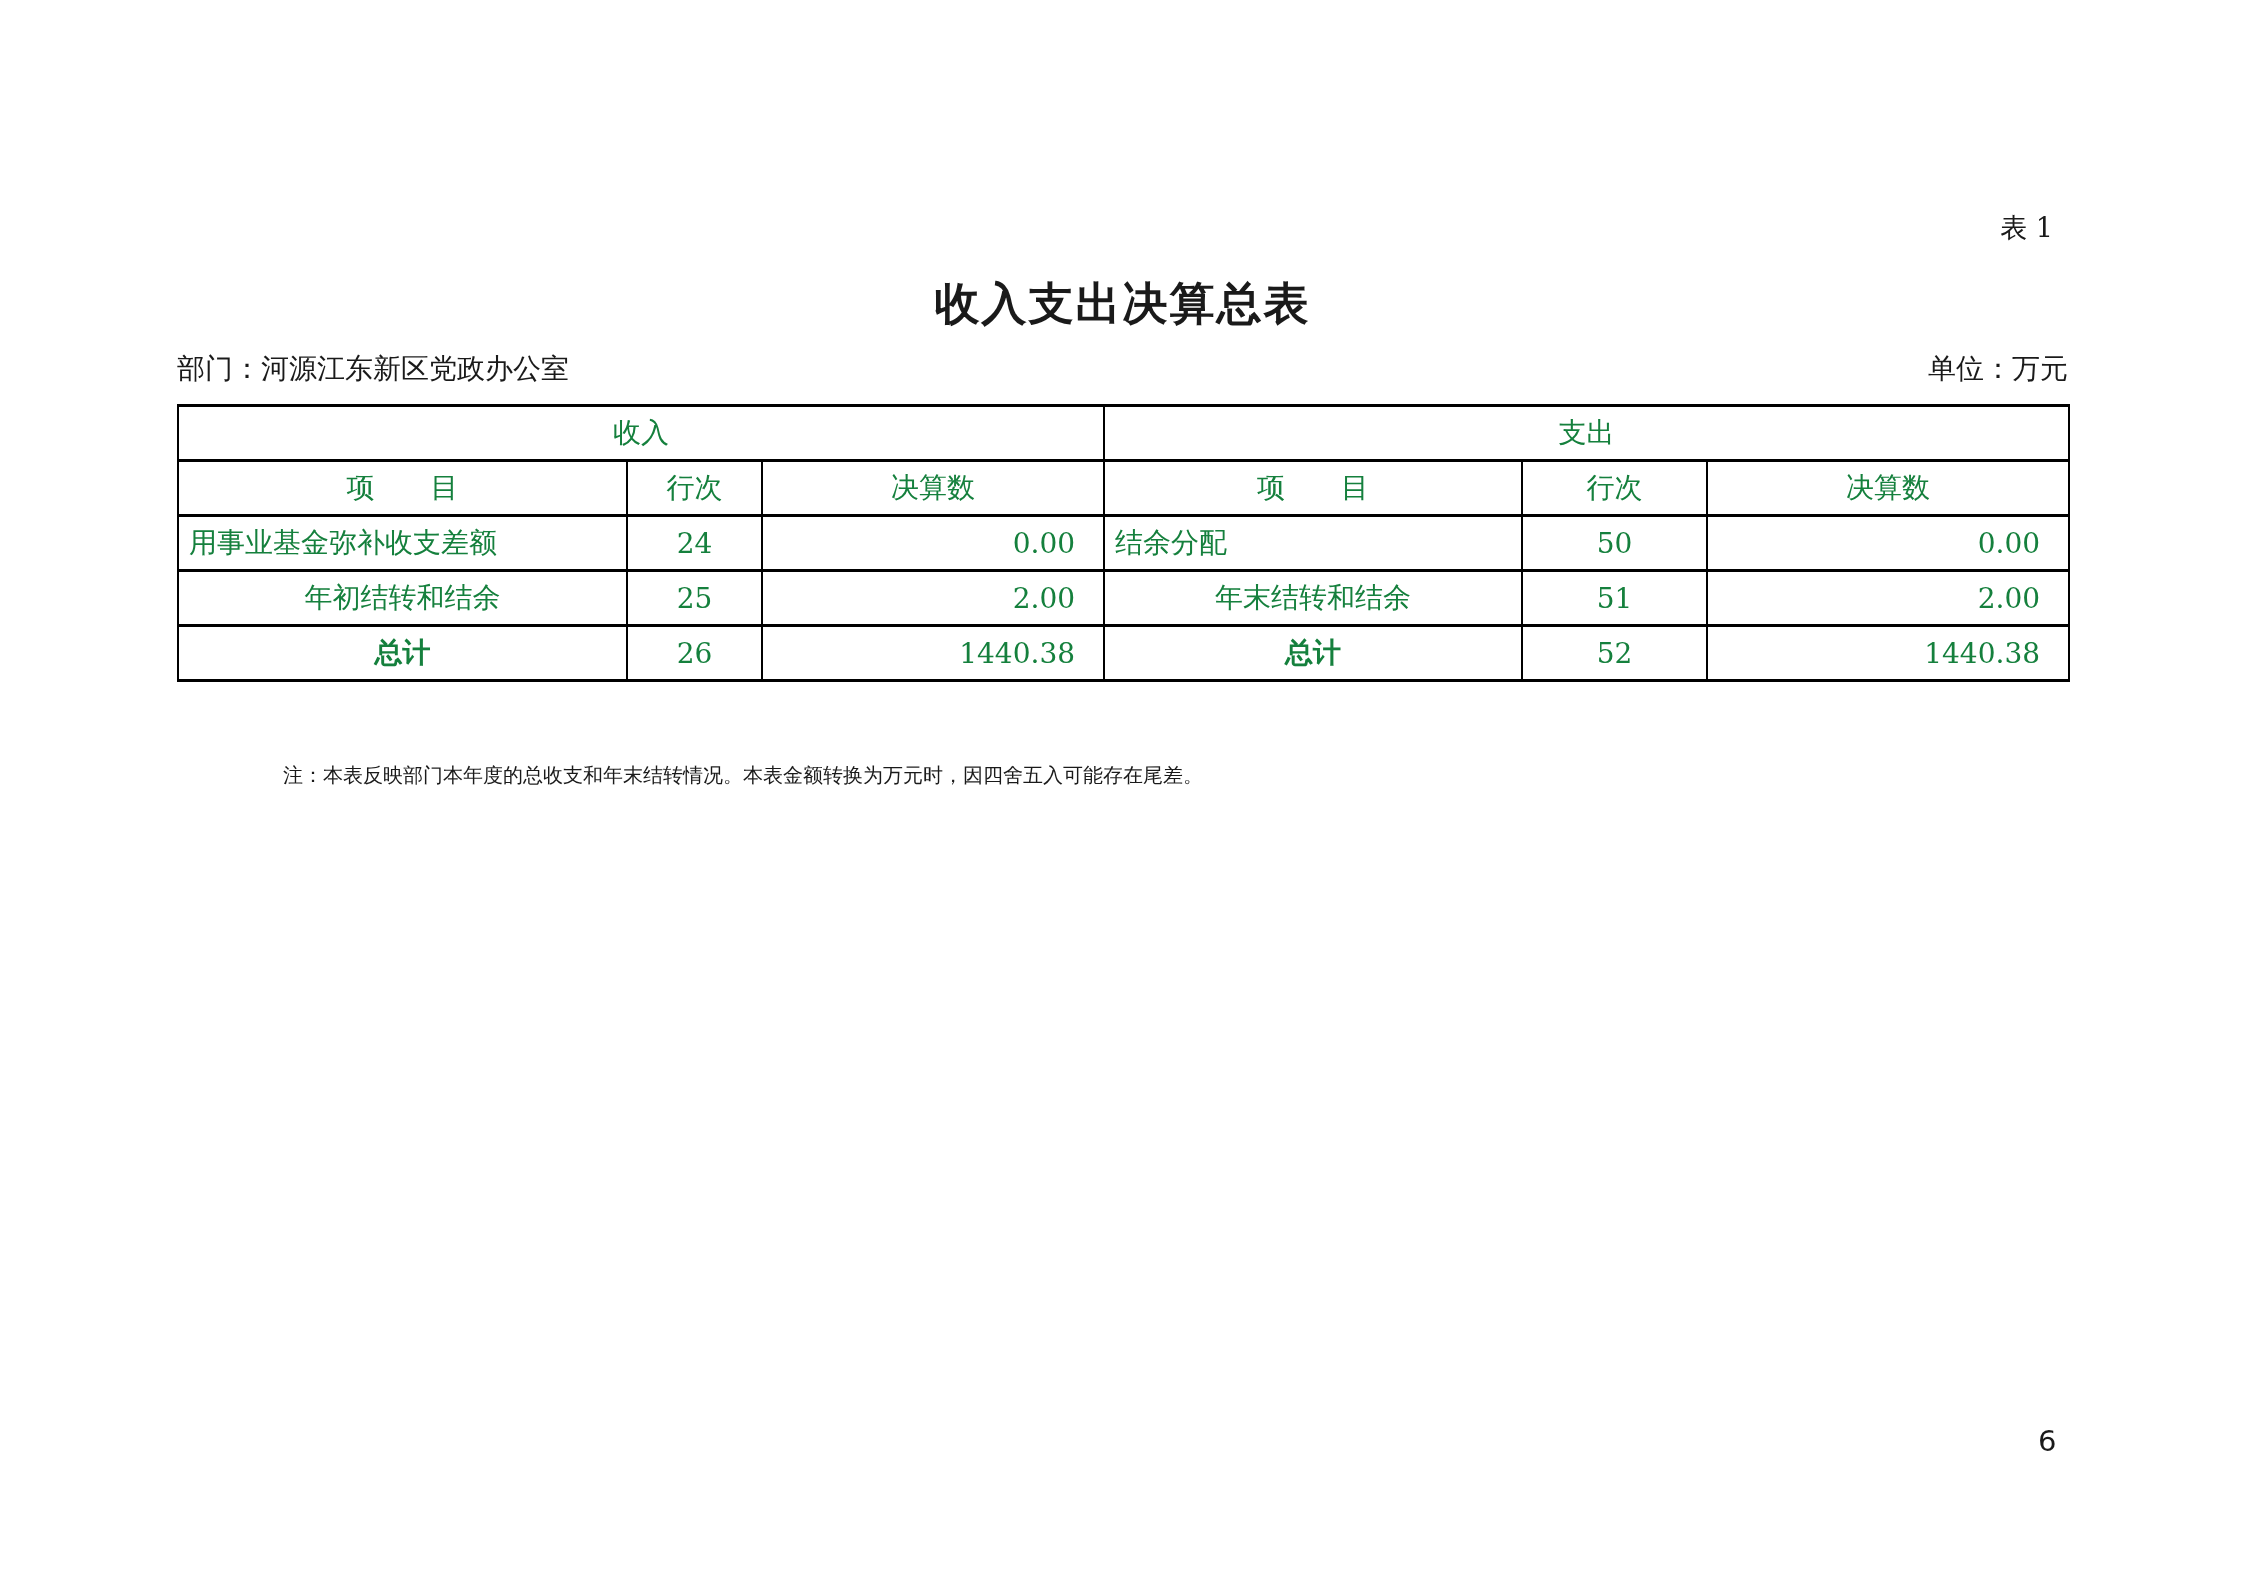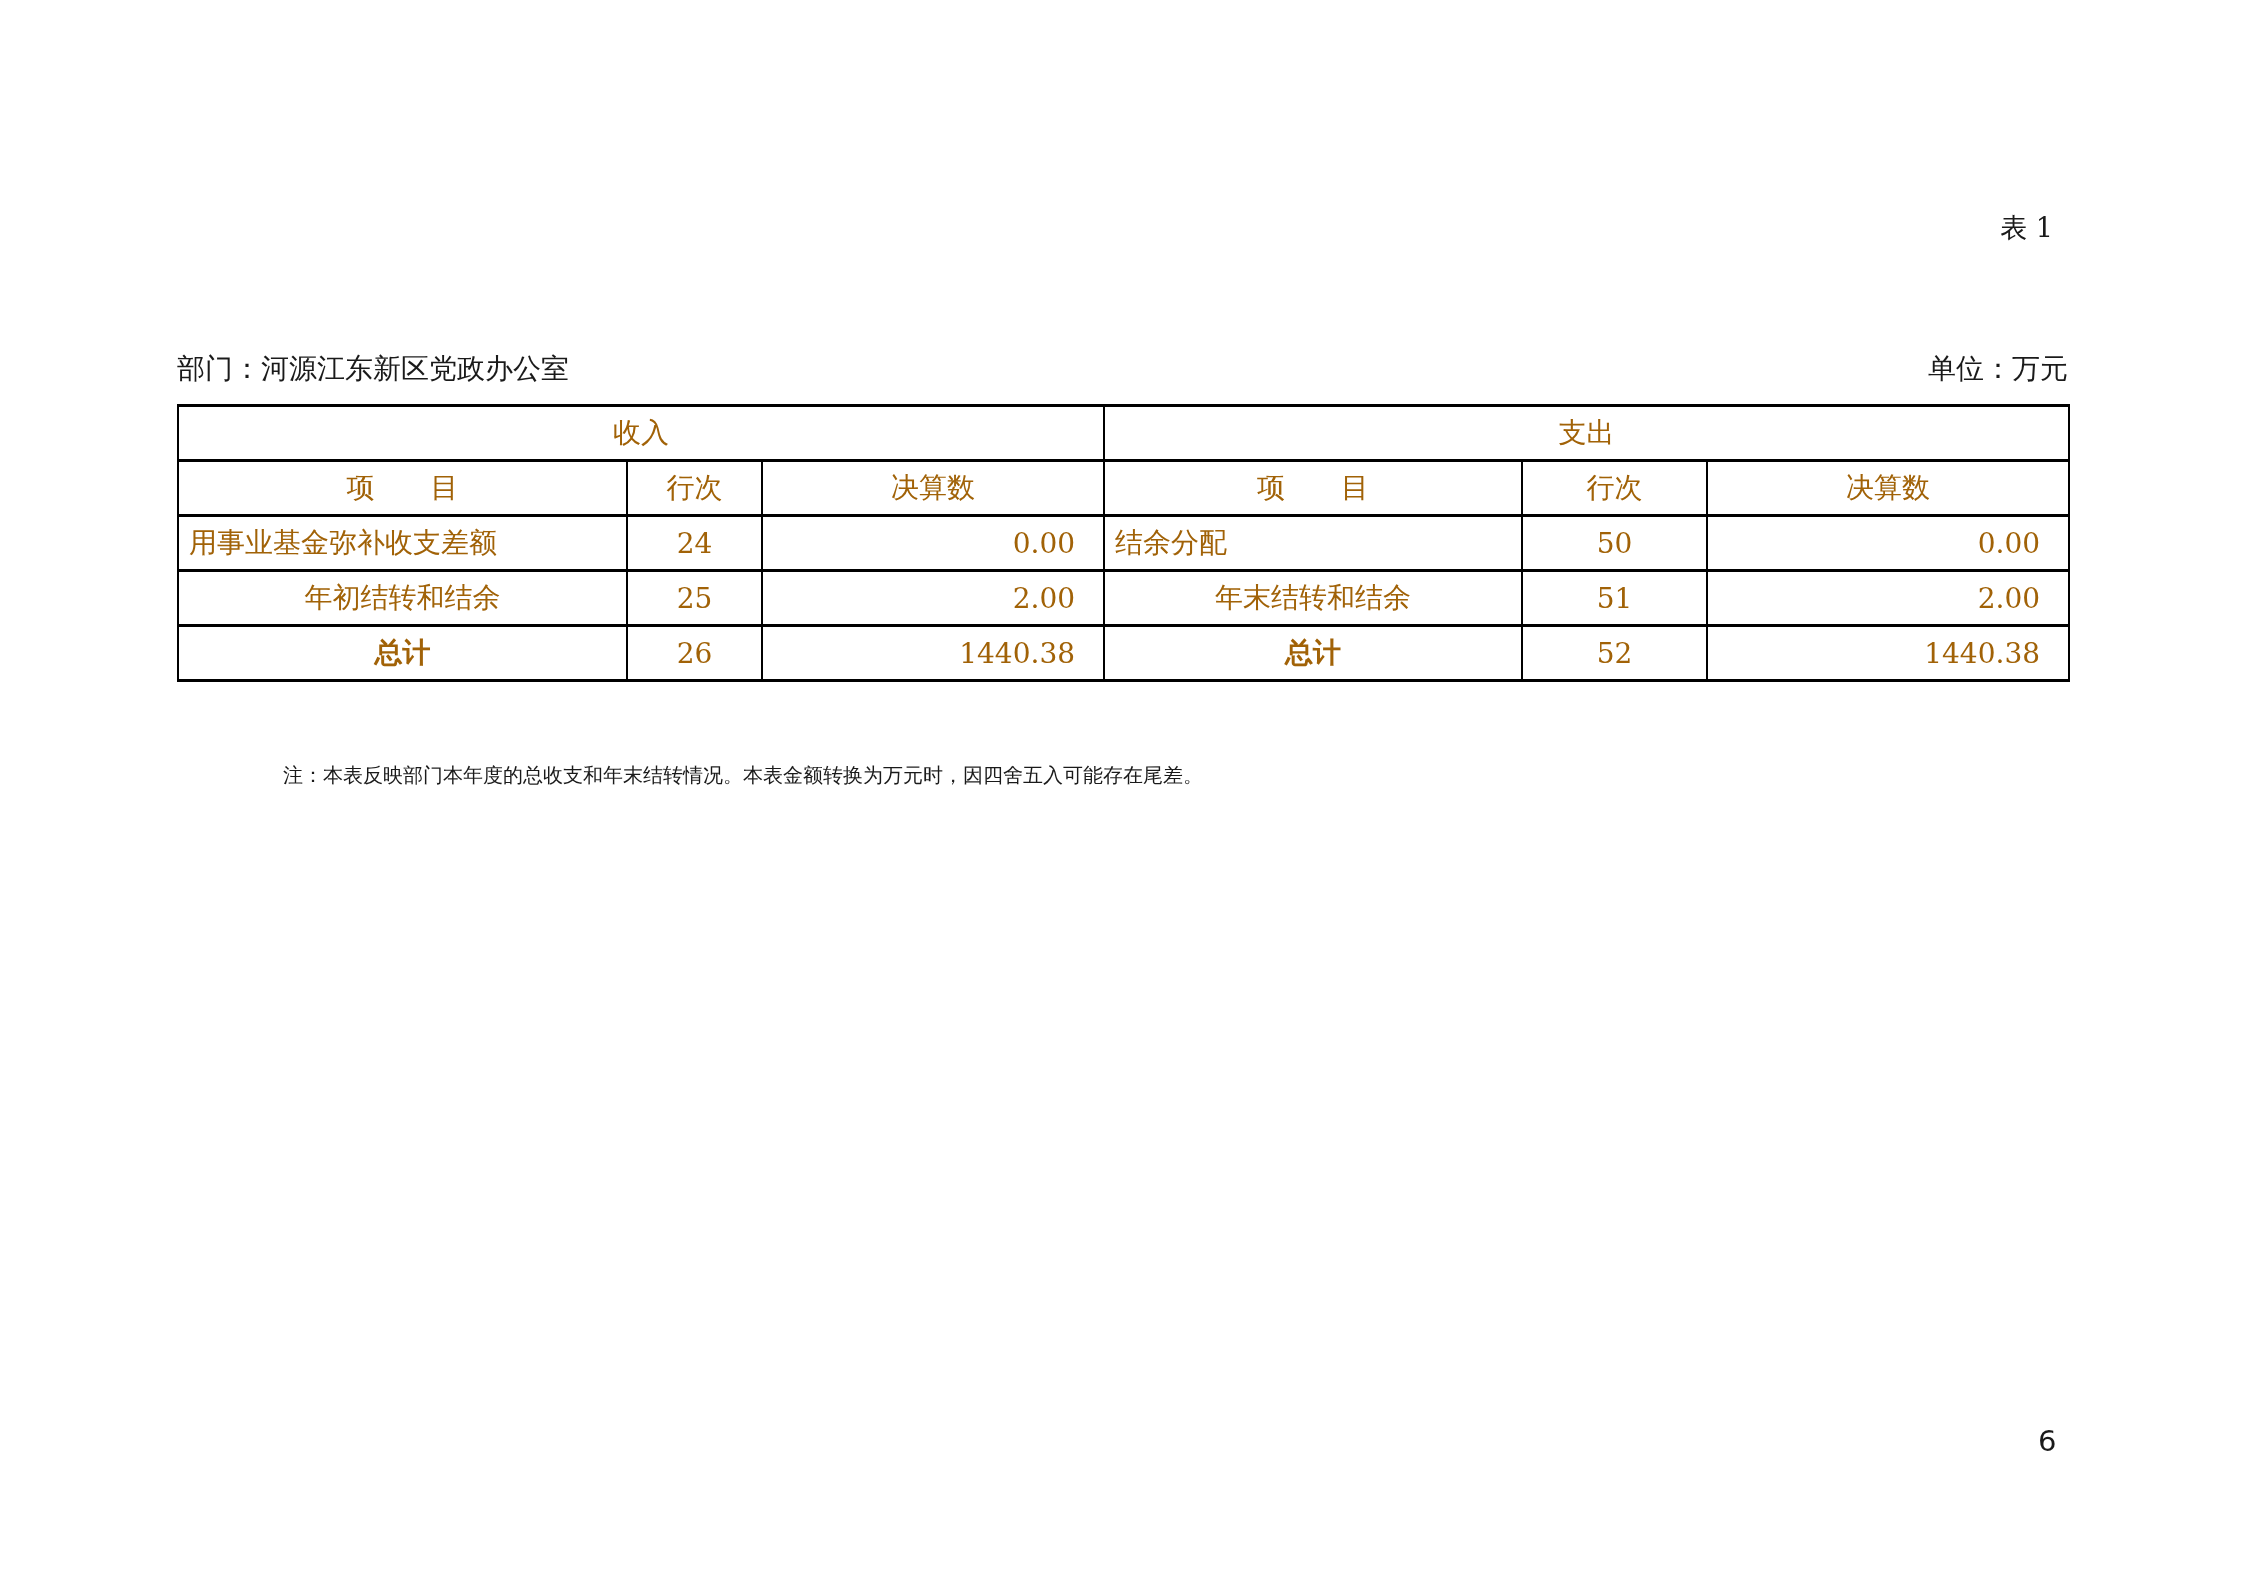--- a/index.html
+++ b/index.html
@@ -41,21 +41,21 @@
   }
   .dept-value { }
   table.fin-table {
     position: absolute;
     top: 404px;
     left: 177px;
     width: 1891px;
     border-collapse: collapse;
     table-layout: fixed;
     font-size: 28px;
-    color: #a16207;
+    color: #15803d;
   }
   table.fin-table th,
   table.fin-table td {
     border-left: 2px solid #000;
     border-right: 2px solid #000;
     border-top: 3px solid #000;
     border-bottom: 3px solid #000;
     height: 55px;
     text-align: center;
     vertical-align: middle;
@@ -82,20 +82,21 @@
     font-family: "DejaVu Sans", "Liberation Sans", sans-serif;
   }
 </style>
 </head>
 <body>
 
 <div class="page">
 
   <div class="table-label">表 1</div>
 
+  <div class="doc-title">收入支出决算总表</div>
 
   <div class="meta-line">
     <div>
       <span>部门：</span><span class="dept-value">河源江东新区党政办公室</span>
     </div>
     <div>单位：万元</div>
   </div>
 
   <table class="fin-table">
     <colgroup>

